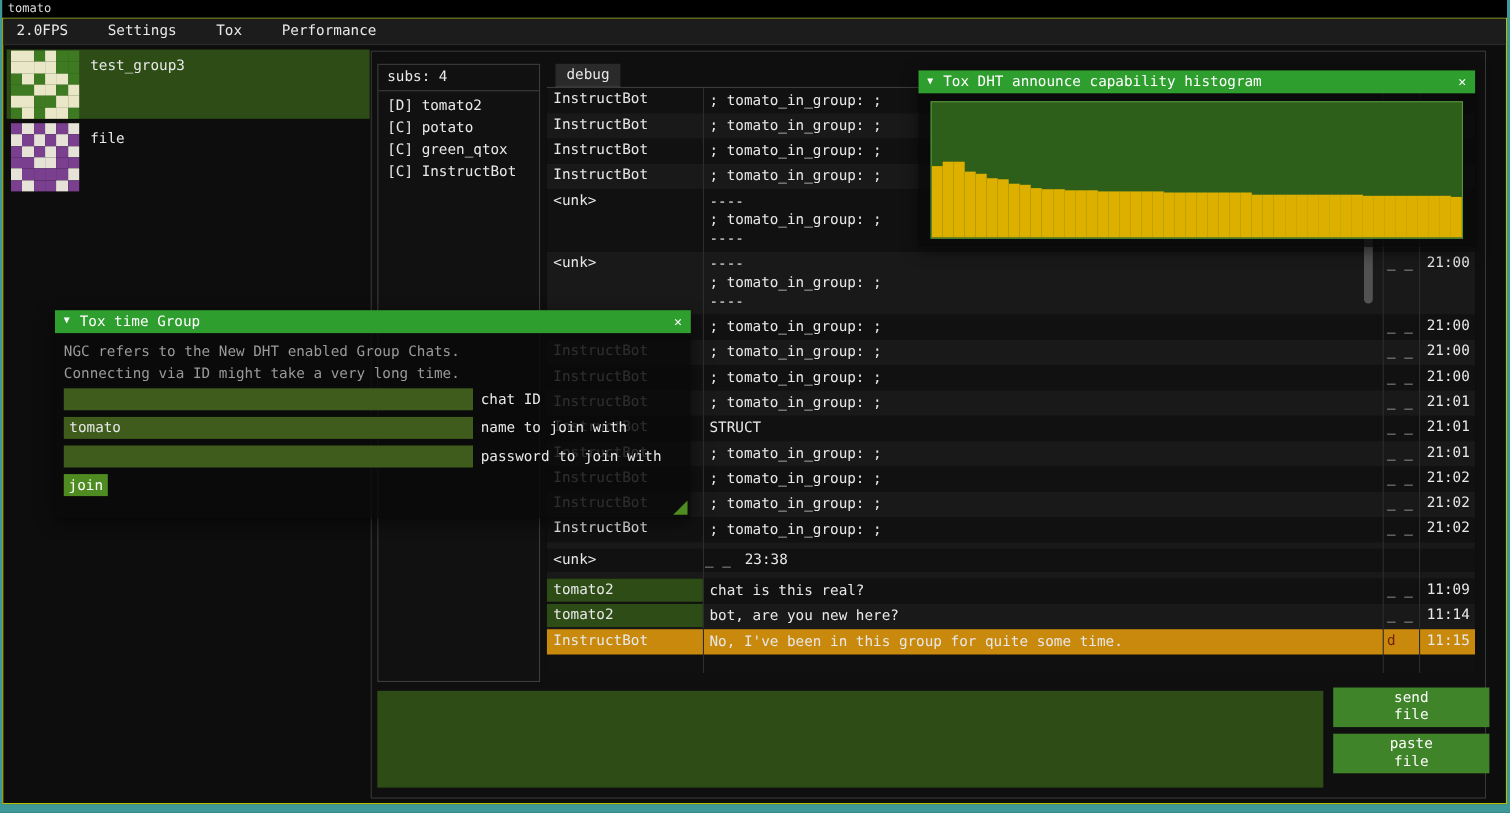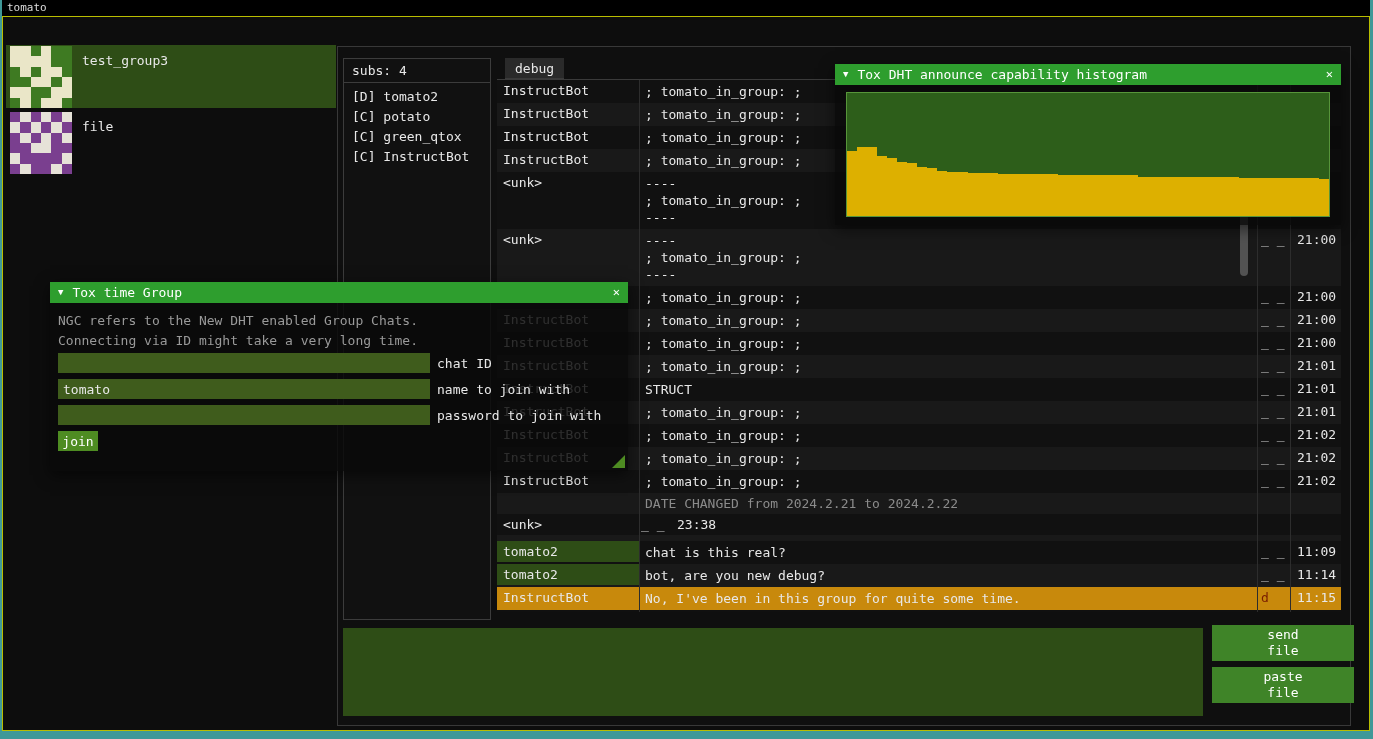--- a/index.html
+++ b/index.html
@@ -65,20 +65,26 @@
 </head>
 <body>
 
 <div id="app">
   <div class="main-bg"></div>
 
   <div class="titlebar">
     <span>tomato</span>
   </div>
 
+  <div class="menubar">
+      <div class="menu-item">2.0FPS</div>
+      <div class="menu-item">Settings</div>
+      <div class="menu-item">Tox</div>
+      <div class="menu-item">Performance</div>
+    </div>
 
   <div id="group-list">
       <div class="group-item selected" style="top: 45px;">
         <div class="avatar">
           <div style="background: rgb(234, 230, 200);"></div>
           <div style="background: rgb(234, 230, 200);"></div>
           <div style="background: rgb(62, 122, 34);"></div>
           <div style="background: rgb(234, 230, 200);"></div>
           <div style="background: rgb(62, 122, 34);"></div>
           <div style="background: rgb(62, 122, 34);"></div>
@@ -266,21 +272,20 @@
         <div class="col-time">21:02</div>
       </div>
       <div class="msg-row style-normal">
         <div class="col-name">InstructBot</div>
         <div class="col-msg">; tomato_in_group: ;</div>
         <div class="col-flags">_ _</div>
         <div class="col-time">21:02</div>
       </div>
       <div class="msg-row style-system">
         <div class="col-name"></div>
-        <div class="col-msg">DATE CHANGED from 2024.2.21 to 2024.2.22</div>
         <div class="col-flags"></div>
         <div class="col-time"></div>
       </div>
       <div class="msg-row style-normal">
         <div class="col-name">&lt;unk&gt;</div>
         <div class="col-flags">_ _</div>
         <div class="col-time">23:38</div>
       </div>
       <div class="msg-row style-system">
         <div class="col-name"></div>
@@ -288,21 +293,21 @@
         <div class="col-time"></div>
       </div>
       <div class="msg-row style-tomato">
         <div class="col-name">tomato2</div>
         <div class="col-msg">chat is this real?</div>
         <div class="col-flags">_ _</div>
         <div class="col-time">11:09</div>
       </div>
       <div class="msg-row style-tomato">
         <div class="col-name">tomato2</div>
-        <div class="col-msg">bot, are you new debug?</div>
+        <div class="col-msg">bot, are you new here?</div>
         <div class="col-flags">_ _</div>
         <div class="col-time">11:14</div>
       </div>
       <div class="msg-row style-highlight">
         <div class="col-name">InstructBot</div>
         <div class="col-msg">No, I've been in this group for quite some time.</div>
         <div class="col-flags">d</div>
         <div class="col-time">11:15</div>
       </div>
     </div>

